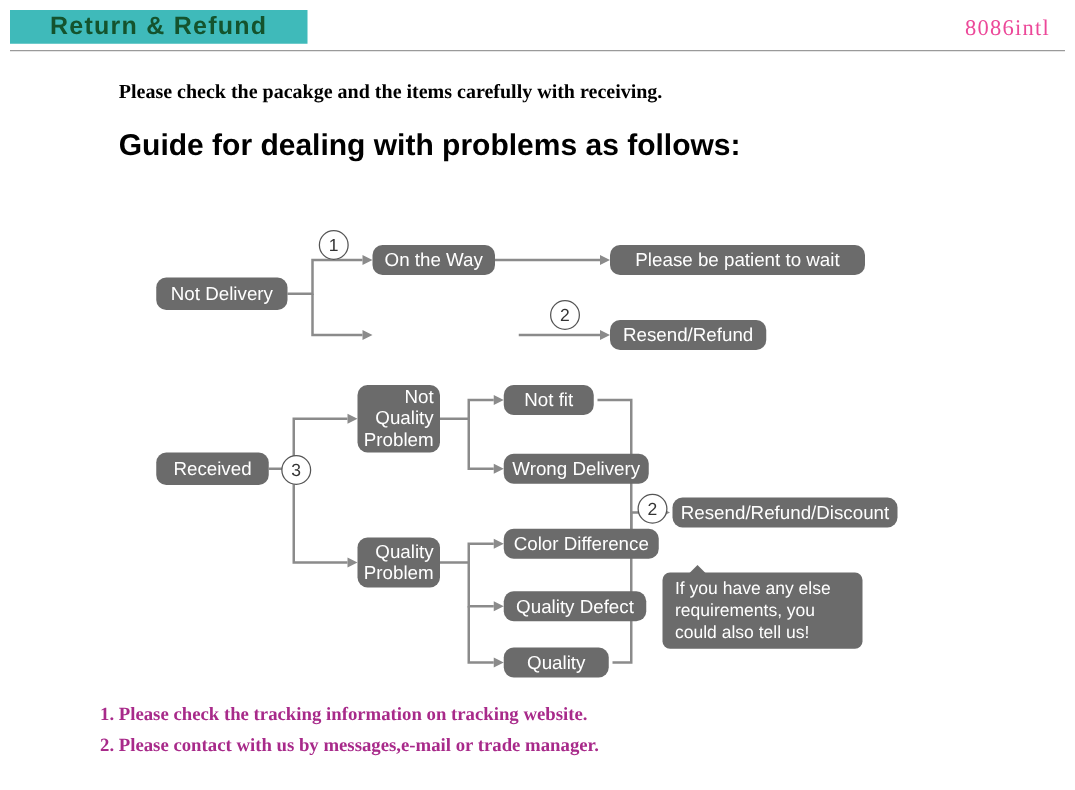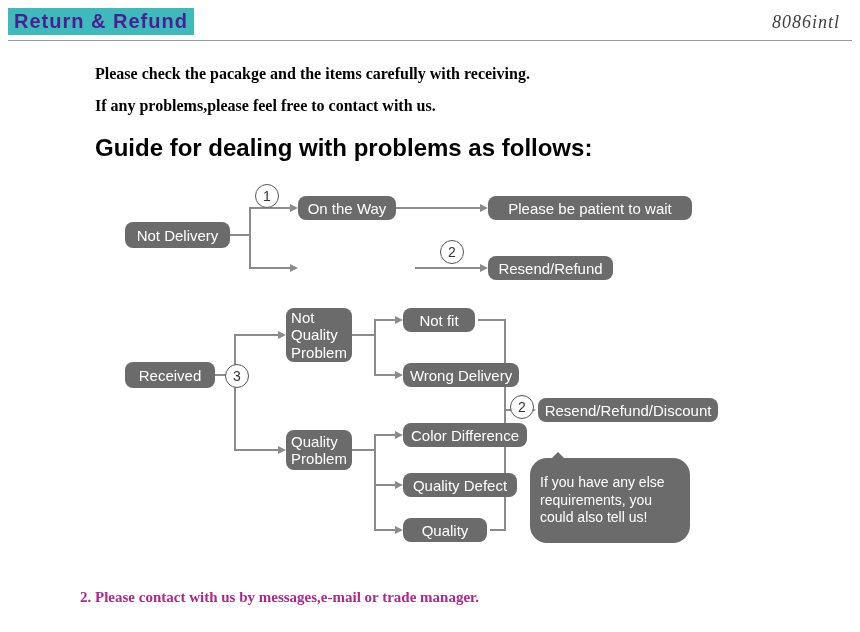--- a/index.html
+++ b/index.html
@@ -1,48 +1,47 @@
 <!DOCTYPE html>
 <html><head>
 <meta charset="utf-8">
 <style>
 html,body{margin:0;padding:0;font-family:Arial,Helvetica,sans-serif;background:#fff}
 .page{width:860px;height:632px;position:relative;overflow:hidden}
 .header{position:relative;height:28px;margin:8px 8px 0 8px}
-.tab{background:#3fbaba;color:#4c1d95;font-weight:bold;font-size:20px;padding:2px 6px;display:inline-block;letter-spacing:1px}
-.brand{position:absolute;right:12px;top:4px;color:#404040;font-style:italic;font-family:Georgia,serif;font-size:18px;letter-spacing:1px}
+.tab{background:#3fbaba;color:#14532d;font-weight:bold;font-size:20px;padding:2px 32px;display:inline-block;letter-spacing:1px}
+.brand{position:absolute;right:12px;top:4px;color:#ec4899;font-family:Georgia,serif;font-size:18px;letter-spacing:1px}
 .hr{border-top:1px solid #9a9a9a;margin:4px 8px 0 8px}
 .intro{margin:20px 0 0 95px;font-family:Georgia,serif;font-weight:bold;font-size:16px;line-height:1.6}
 .intro p{margin:6px 0}
 .guide{margin:16px 0 0 95px;font-weight:bold;font-size:24px}
 .chart{position:absolute;left:120px;top:180px;width:720px;height:380px}
-.box{position:absolute;background:#6b6b6b;color:#fff;border-radius:8px;font-size:15px;display:flex;align-items:center;justify-content:center;text-align:left;padding:2px 24px;box-sizing:border-box;white-space:nowrap}
+.box{position:absolute;background:#6b6b6b;color:#fff;border-radius:8px;font-size:15px;display:flex;align-items:center;justify-content:center;text-align:right;padding:2px 24px;box-sizing:border-box;white-space:nowrap}
 .box.multi{white-space:normal;line-height:1.15}
 .circ{position:absolute;width:22px;height:22px;border:1.5px solid #555;border-radius:50%;font-size:14px;display:flex;align-items:center;justify-content:center;color:#333;background:#fff}
 svg.lines{position:absolute;left:0;top:0;width:720px;height:380px}
 svg.lines path{stroke:#8b8b8b;stroke-width:2;fill:none}
 svg.lines polygon{fill:#8b8b8b}
-.speech{position:absolute;background:#6b6b6b;color:#fff;border-radius:17px;font-size:14px;padding:16px 10px;width:140px;line-height:1.25}
+.speech{position:absolute;background:#6b6b6b;color:#fff;border-radius:6px;font-size:14px;padding:4px 10px;width:140px;line-height:1.25}
 .speech:before{content:"";position:absolute;top:-14px;left:20px;border:8px solid transparent;border-bottom-color:#6b6b6b}
 .foot{position:absolute;left:80px;bottom:18px;font-family:Georgia,serif;color:#a82a8a;font-weight:bold;font-size:15px}
 .foot p{margin:8px 0}
 </style>
 </head>
 <body>
 
 <div class="page">
   <div class="header">
     <span class="tab">Return &amp; Refund</span>
     <span class="brand">8086intl</span>
   </div>
   <div class="hr"></div>
 
   <div class="intro">
     <p>Please check the pacakge and the items carefully with receiving.</p>
-    <p>If any problems,please feel free to contact with us.</p>
   </div>
 
   <div class="guide">Guide for dealing with problems as follows:</div>
 
   <div class="chart">
     <svg class="lines">
 
       <path d="M110 55 H130 V28 H170"></path>
         <polygon points="170,24 178,28 170,32"></polygon>
       <path d="M130 55 V88 H170"></path>
@@ -97,15 +96,16 @@
     <div class="box" style="left:283px;top:243px;width:124px;height:24px">Color Difference</div>
     <div class="box" style="left:283px;top:338px;width:84px;height:24px">Quality</div>
 
     <div class="circ" style="left:390px;top:215px">2</div>
     <div class="box" style="left:418px;top:218px;width:180px;height:24px">Resend/Refund/Discount</div>
 
     <div class="speech" style="left:410px;top:278px">If you have any else requirements, you could also tell us!</div>
   </div>
 
   <div class="foot">
+    <p>1. Please check the tracking information on tracking website.</p>
     <p>2. Please contact with us by messages,e-mail or trade manager.</p>
   </div>
 </div>
 
 </body></html>

